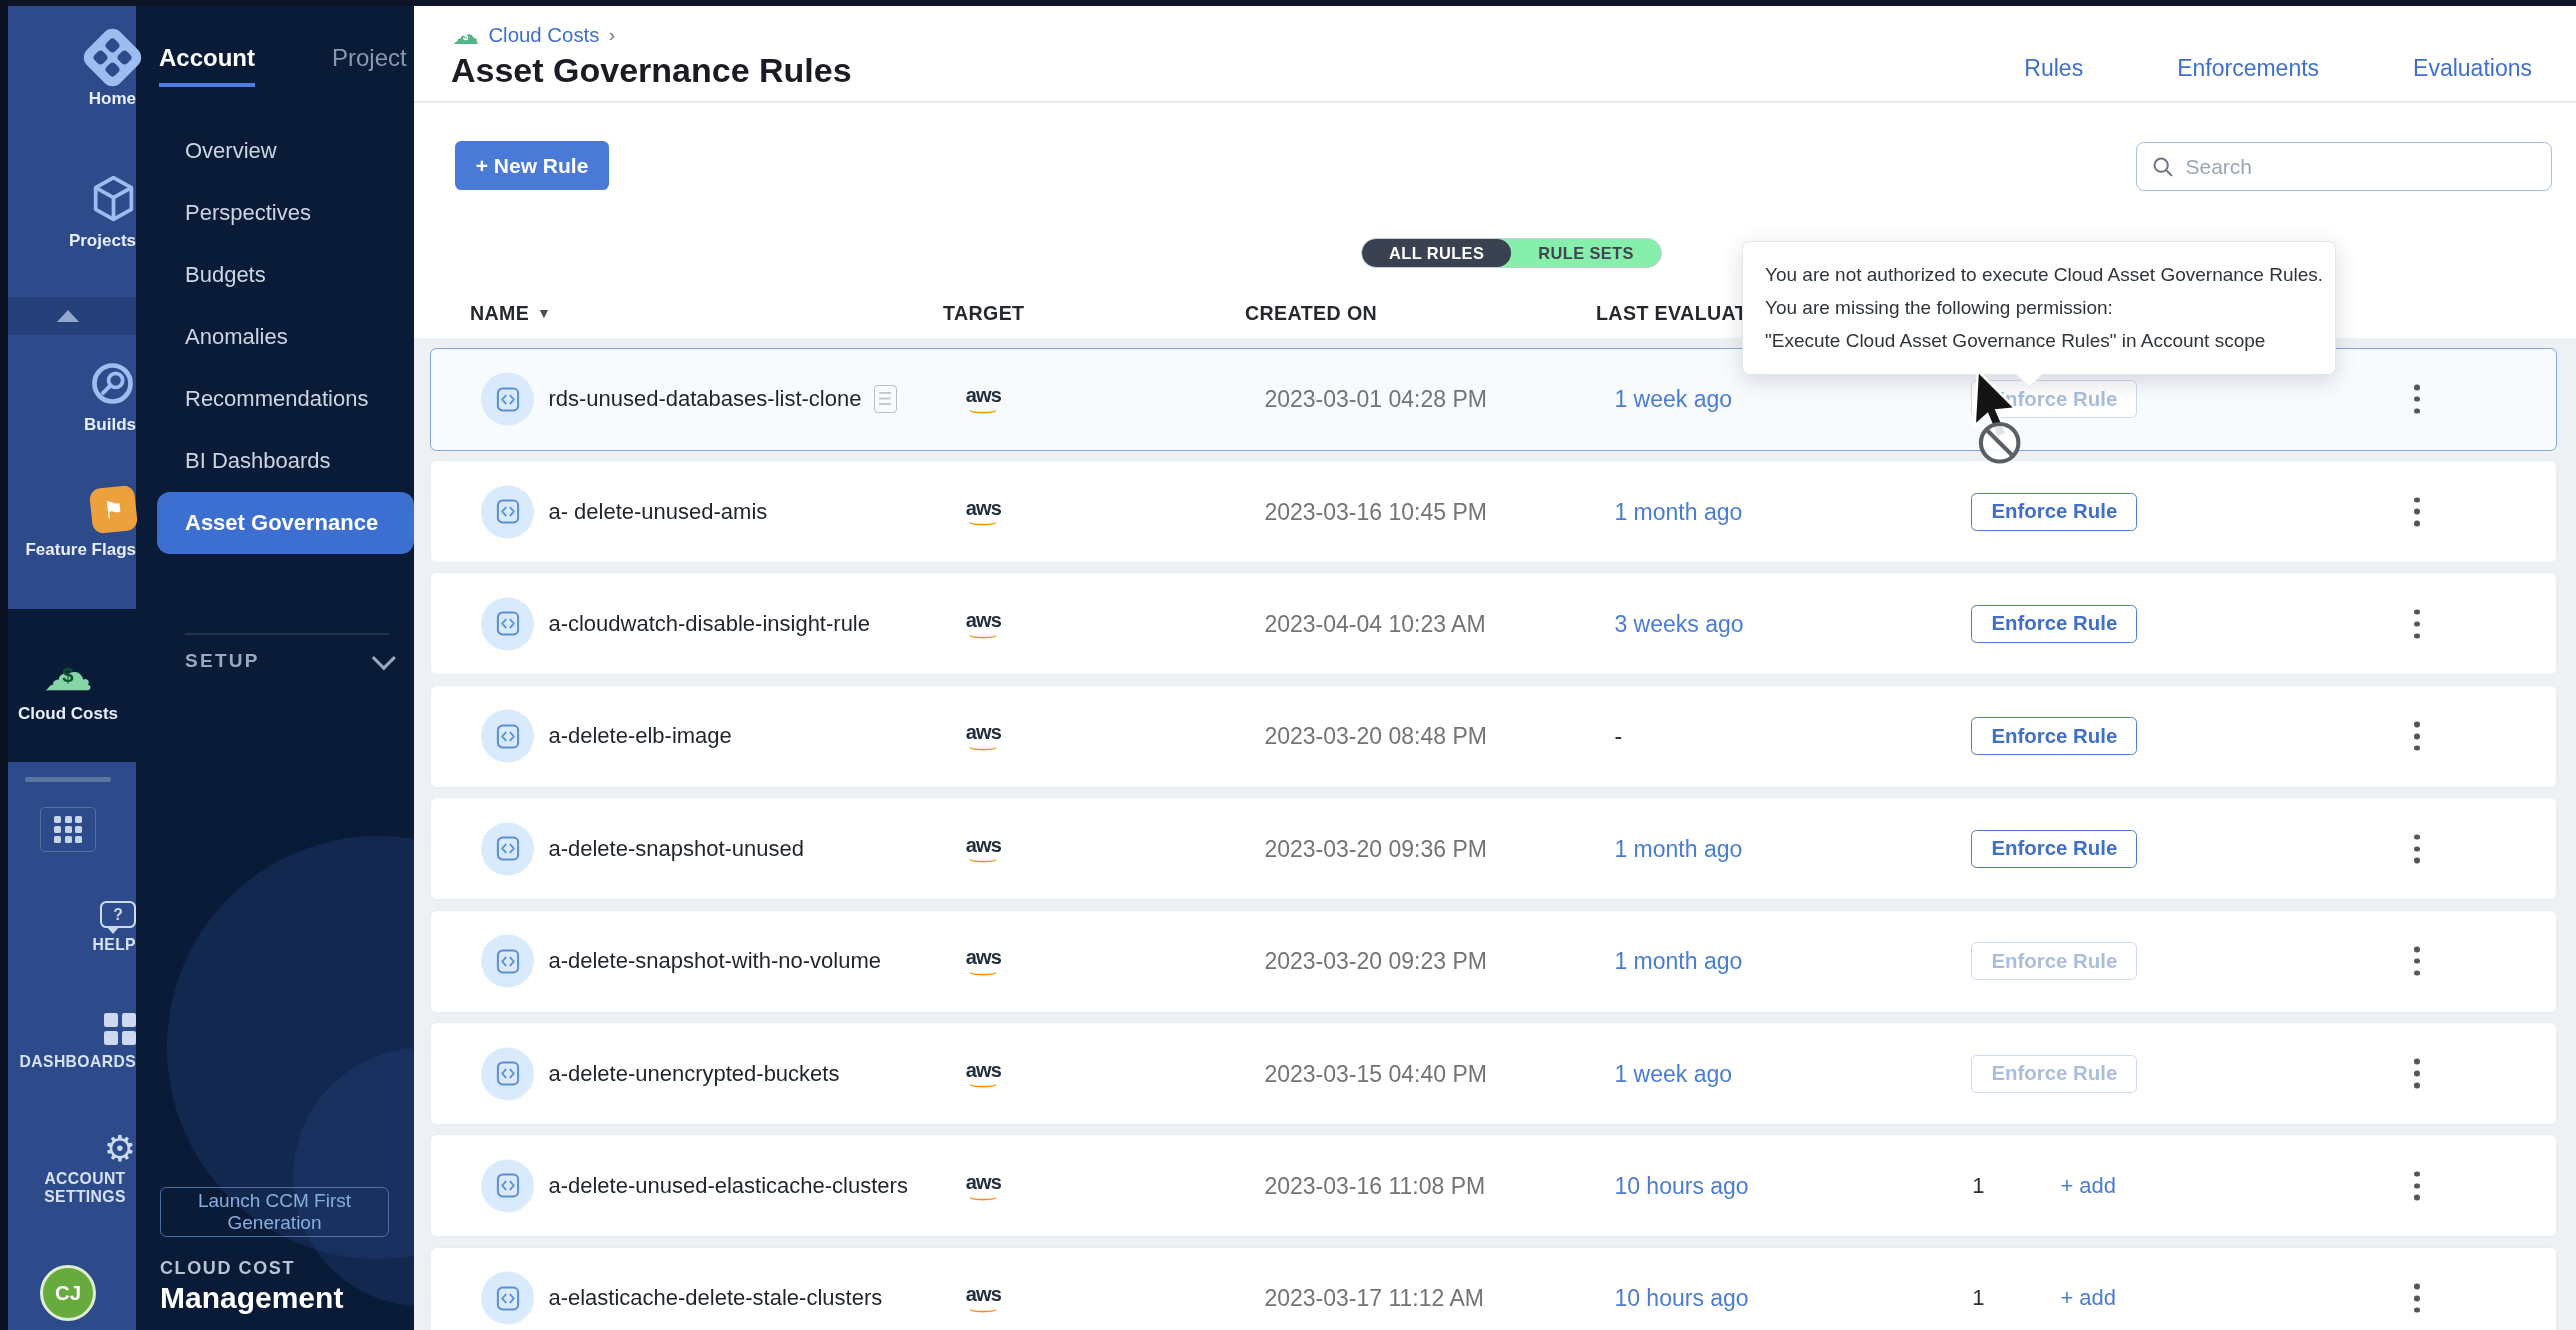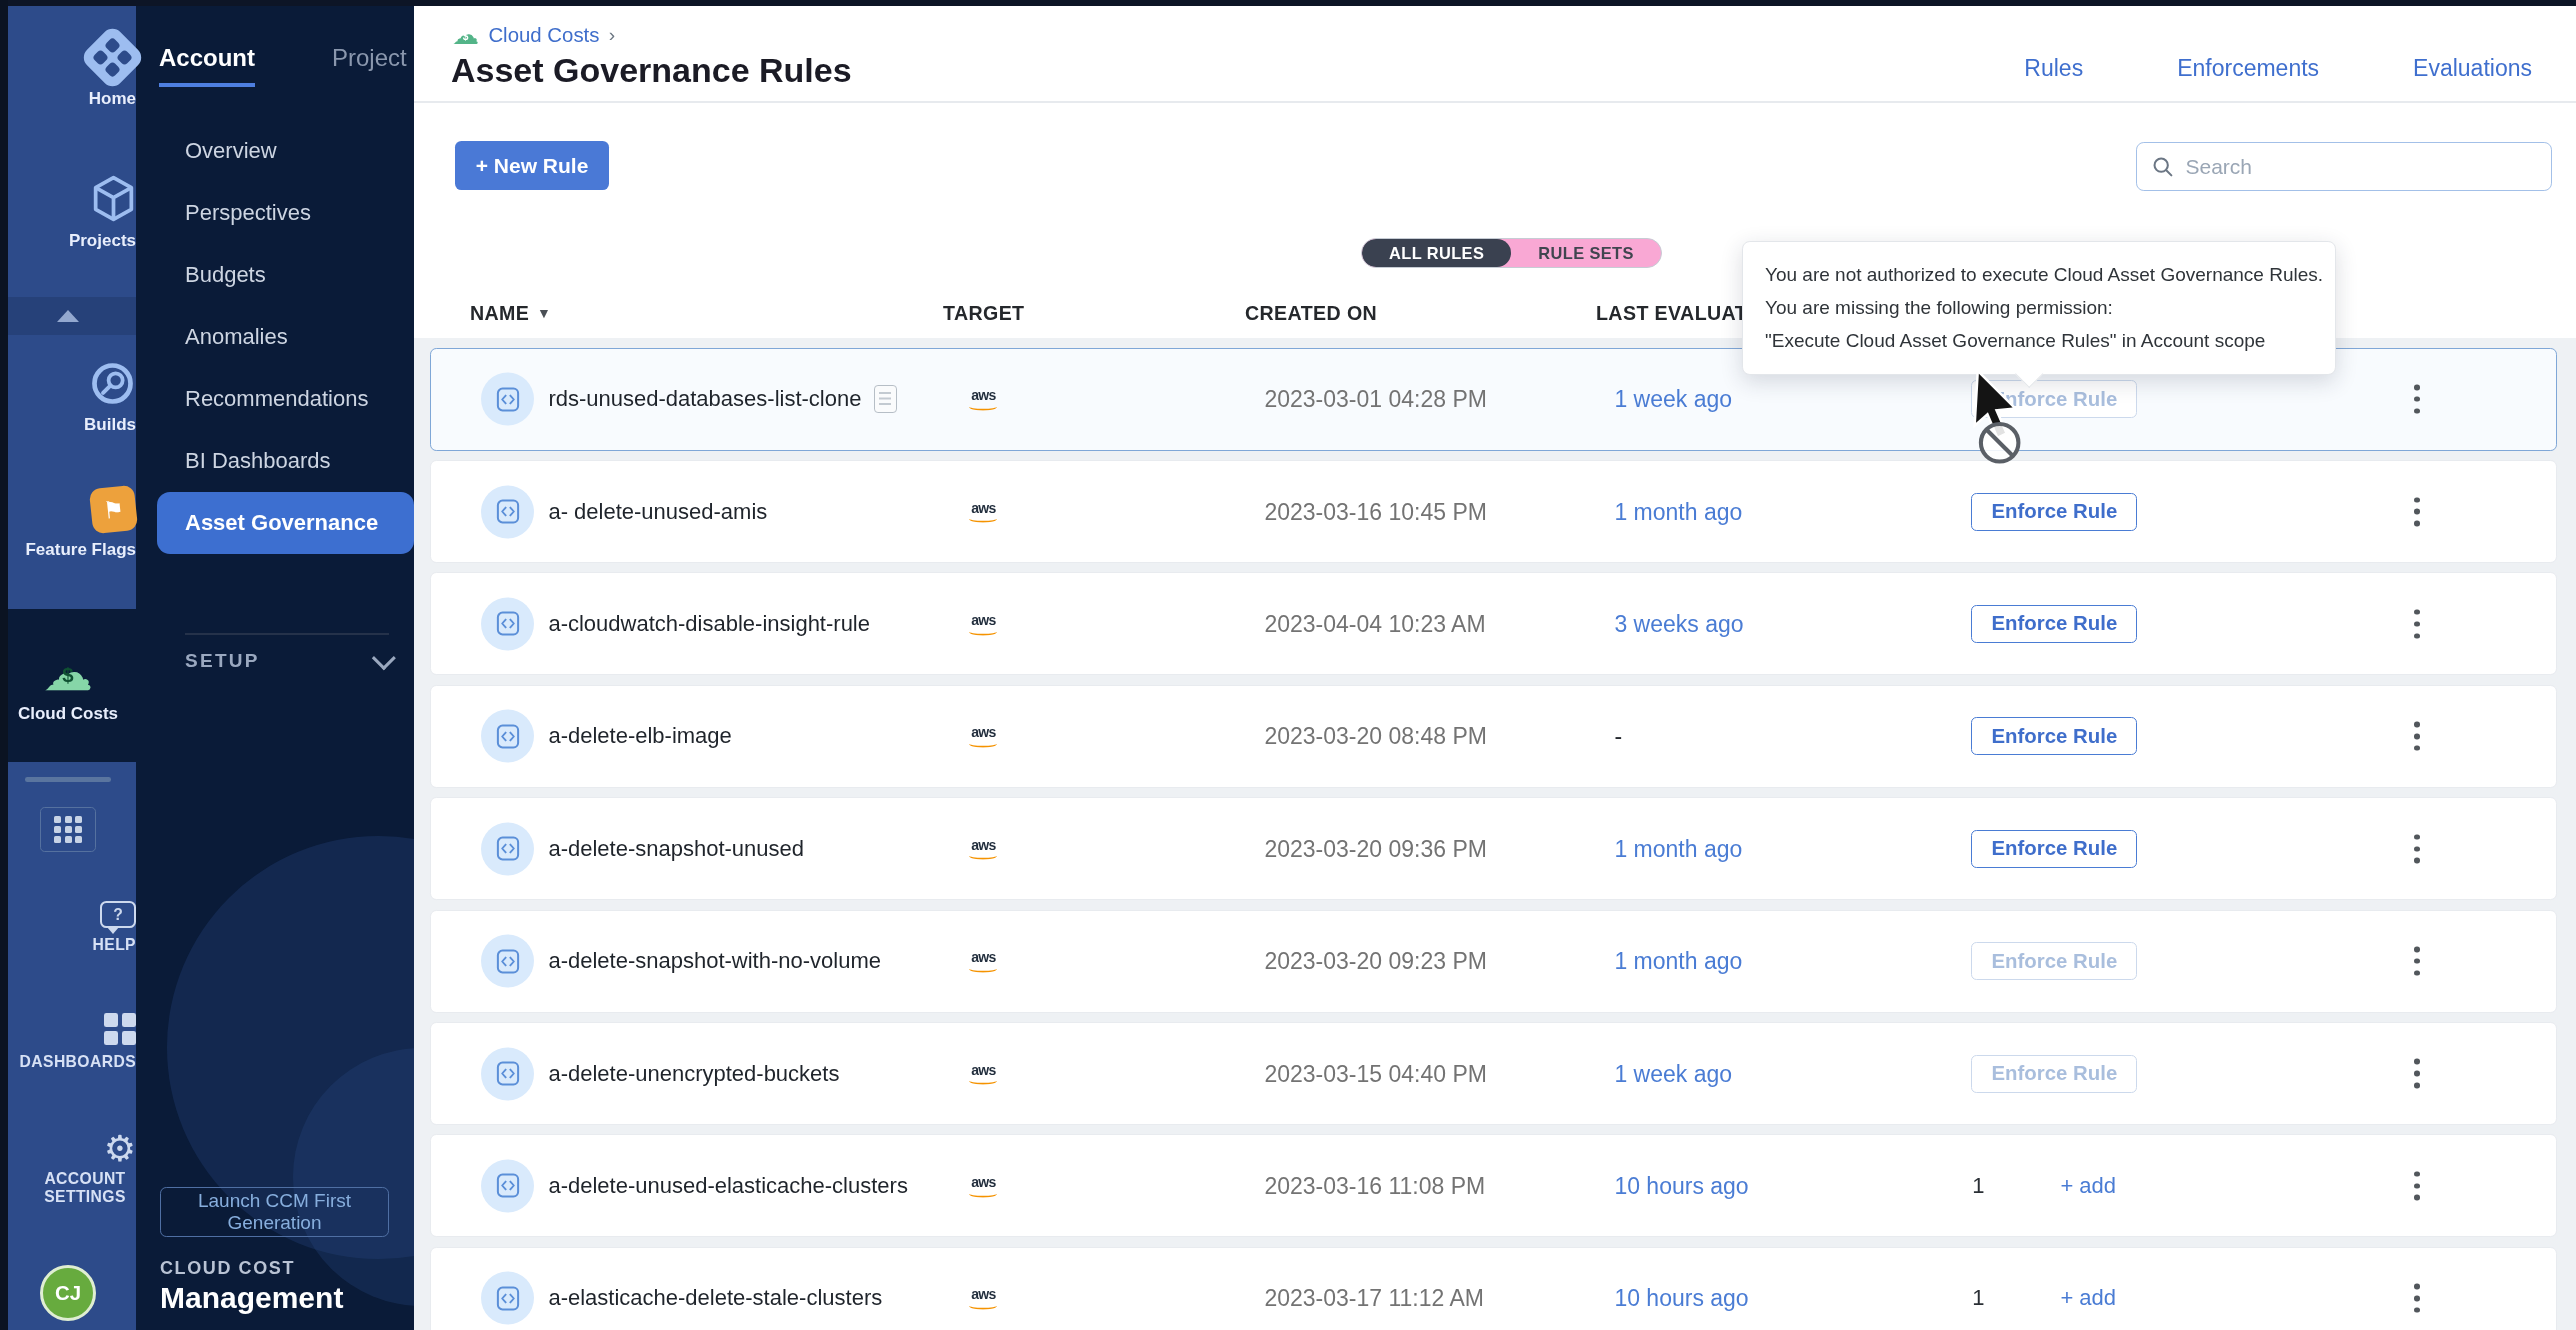--- a/index.html
+++ b/index.html
@@ -92,21 +92,21 @@
 
   .header-divider { position:absolute; top:95px; left:0; width:100%; height:1.6px; background:#e7eaee; }
 
   .new-rule-btn { position:absolute; top:135px; left:41px; width:154px; height:49px; background:#4a79d6; border:none; border-radius:6.3px;
                   color:#fff; font-size:21px; font-weight:bold; cursor:pointer; font-family:inherit; }
   .search-wrap { position:absolute; top:136px; right:24px; width:416px; height:49px; border:1.6px solid #a3c0e8; border-radius:7.8px;
                  background:#fff; display:flex; align-items:center; padding:0 14px; gap:11px; }
   .search-wrap input { border:none; outline:none; flex:1; font-size:21px; color:#333; font-family:inherit; }
   .search-wrap input::placeholder { color:#9aa6b5; }
 
-  .pill-group { position:absolute; top:232px; left:947px; display:flex; border:1.6px solid #c6ccd4; border-radius:15.7px; overflow:hidden; background:#f9a8d4; }
+  .pill-group { position:absolute; top:232px; left:947px; display:flex; border:1.6px solid #c6ccd4; border-radius:15.7px; overflow:hidden; background:#86efac; }
   .pill { height:28px; padding:0 27px; display:flex; align-items:center; font-size:16.4px; font-weight:bold; letter-spacing:0.4px; cursor:pointer; }
   .pill.dark { background:#3a4150; color:#fff; border-radius:14px; }
   .pill.light { color:#40454f; }
 
   .thead { position:absolute; top:288px; left:0; width:100%; height:39px; }
   .th { position:absolute; top:7.8px; font-size:19.6px; font-weight:bold; color:#25282c; letter-spacing:0.4px; white-space:nowrap; }
   .caret { display:inline-block; margin-left:7.8px; font-size:14px; color:#4a4f55; transform:translateY(-1.6px); }
 
   .rows-region { position:absolute; top:332px; left:0; width:100%; height:992px; background:#eef1f4; overflow:hidden; }
   .rows-list { display:flex; flex-direction:column; gap:9.4px; padding:9.4px 19px 0 16.4px; }
@@ -114,21 +114,21 @@
   .row.highlighted { background:#f8fbfe; border:1.6px solid #7fa7d7; }
 
   .row .cell { position:absolute; top:50%; transform:translateY(-50%); }
   .row-icon { left:50px; width:53px; height:53px; border-radius:50%; background:#d9eafc; display:flex; align-items:center; justify-content:center; }
   .name-wrap { left:117px; display:flex; align-items:center; gap:12.5px; max-width:376px; }
   .row-name { font-size:22px; color:#1f242b; white-space:nowrap; }
   .copy-icon { width:23.5px; height:28px; border:1.6px solid #b6bec6; border-radius:3.9px; position:relative; cursor:pointer; background:#fafbfc; }
   .copy-icon::before { content:""; position:absolute; left:3.9px; top:6.3px; width:12.5px; height:1.6px; background:#c3cad1;
                        box-shadow:0 5.5px 0 #c3cad1, 0 11px 0 #c3cad1; }
   .cell-target { left:513px; width:78px; display:flex; flex-direction:column; align-items:center; }
-  .aws-text { font-size:14px; font-weight:bold; color:#232f3e; line-height:1; letter-spacing:-0.8px; }
+  .aws-text { font-size:20px; font-weight:bold; color:#232f3e; line-height:1; letter-spacing:-0.8px; }
   .aws-smile { width:28px; height:7.8px; border-bottom:2.3px solid #f59300; border-radius:0 0 100% 100%; margin-top:0.8px; }
   .cell-created { left:833px; font-size:23px; color:#737373; white-space:nowrap; }
   .cell-eval { left:1183px; font-size:23px; color:#4a7cd4; white-space:nowrap; }
   .cell-eval.plain { color:#23282e; }
   .action-btn { left:1540px; width:166px; height:38px; background:#fff; border:1.6px solid #4a7cd4; border-radius:5.5px;
                 color:#3f6ecb; font-size:20.4px; font-weight:bold; display:flex; align-items:center; justify-content:center; cursor:pointer; }
   .action-btn.disabled { border-color:#ccd9ec; color:#a9bedd; cursor:default; }
   .count-num { left:1512px; width:70px; text-align:center; font-size:22px; color:#2a2f35; }
   .add-link { left:1629px; font-size:22px; color:#4a7cd4; cursor:pointer; white-space:nowrap; }
   .kebab { left:1974px; width:23.5px; height:47px; display:flex; flex-direction:column; align-items:center; justify-content:center; gap:6.3px; cursor:pointer; }

